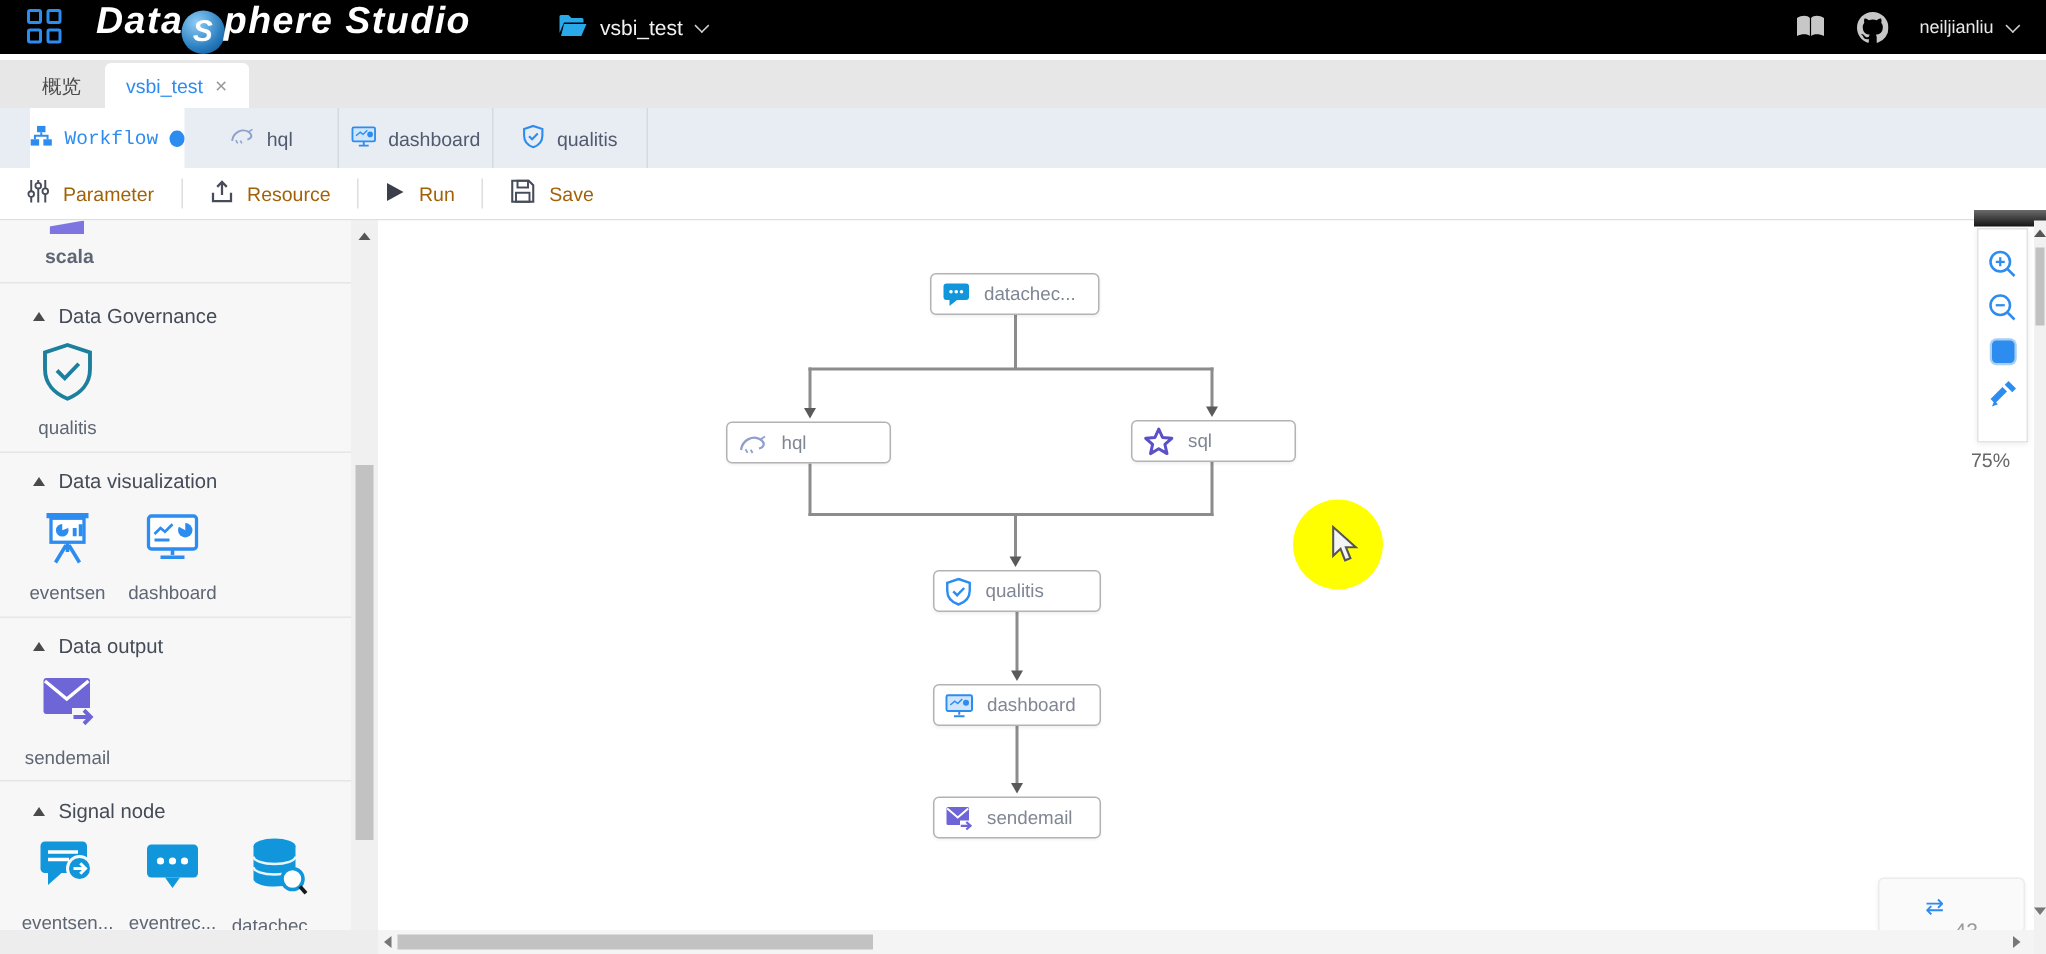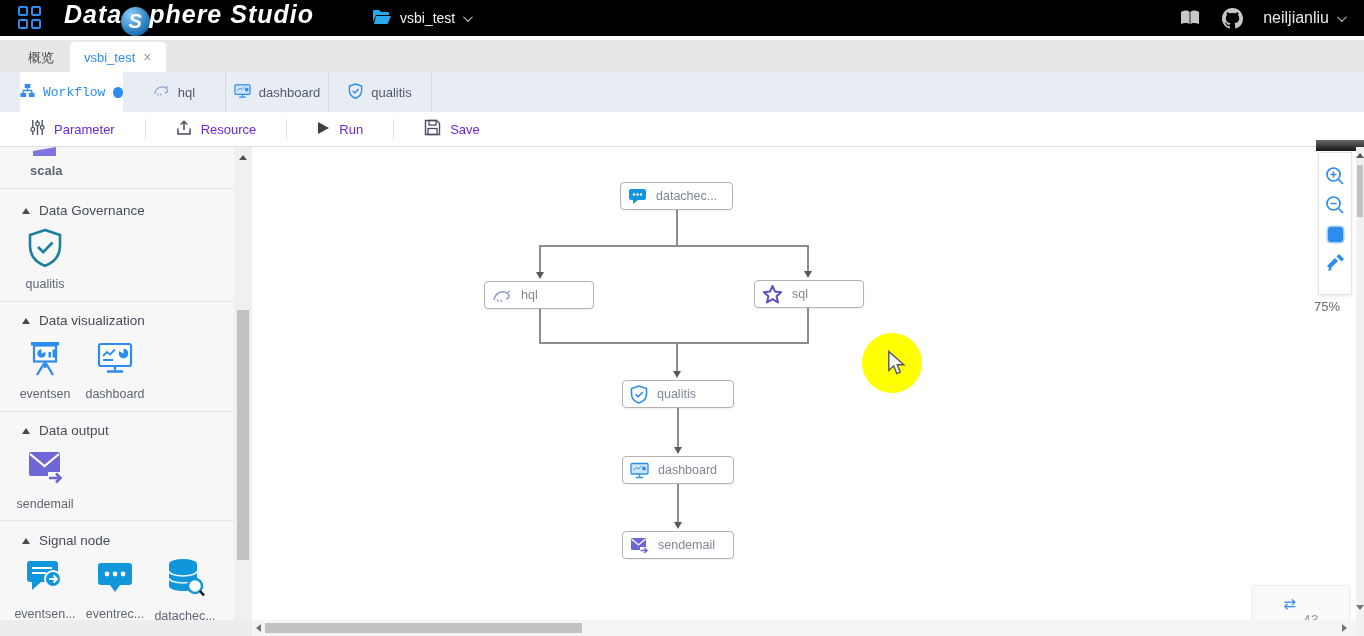--- a/index.html
+++ b/index.html
@@ -18,21 +18,21 @@
   .sphere { display:inline-block; width:29px; height:29px; border-radius:50%;
             background:radial-gradient(circle at 35% 28%, #8ecdf7, #2a7fc0 60%, #0d4a85);
             color:#fff; text-align:center; line-height:29px; font-size:20px;
             margin:0 -1px; vertical-align:-5px; }
   .project-select { margin-left:58px; display:flex; align-items:center; gap:8px;
                     color:#f2f2f2; font-size:14px; cursor:pointer; }
   .chev { display:inline-block; width:7px; height:7px; border-right:1.6px solid #cfcfcf;
           border-bottom:1.6px solid #cfcfcf; transform:rotate(45deg) translateY(-2px); }
   .topbar-right { margin-left:auto; margin-right:20px; display:flex; align-items:center; gap:20px; }
   .hicon { width:22px; height:22px; display:flex; align-items:center; justify-content:center; cursor:pointer; }
-  .user-menu { display:flex; align-items:center; gap:8px; color:#e8e8e8; font-size:16px; cursor:pointer; }
+  .user-menu { display:flex; align-items:center; gap:8px; color:#e8e8e8; font-size:12px; cursor:pointer; }
 
   
   .tabrow1 { position:absolute; left:0; top:40px; width:1364px; height:32px; background:#e7e7e7;
              display:flex; align-items:flex-end; }
   .tab1 { height:28px; padding:0 16px; display:flex; align-items:center; gap:8px;
           font-size:13px; color:#4a4a4a; cursor:pointer; }
   .tab1.first { margin-left:12px; }
   .tab1.active { background:#fff; color:#2d8cf0; border-radius:4px 4px 0 0; height:30px; padding:0 14px; }
   .tab1 .close { color:#9a9a9a; font-size:14px; cursor:pointer; }
 
@@ -41,22 +41,22 @@
              display:flex; align-items:stretch; }
   .tab2 { width:103px; display:flex; align-items:center; justify-content:center; gap:8px;
           font-size:13px; color:#515a6e; border-right:1px solid #d3dae3; cursor:pointer; }
   .tab2.first { margin-left:20px; border-left:1px solid #d3dae3;font-family:Liberation Mono, monospace; }
   .tab2.active { background:#fff; color:#2d8cf0; border-right:none; border-left:none; }
   .dot { width:11px; height:11px; border-radius:50%; background:#2d8cf0; }
 
   
   .toolbar { position:absolute; left:0; top:112px; width:1364px; height:35px; background:#fff;
              border-bottom:1px solid #dcdfe3; display:flex; align-items:center; }
-  .tbtn { display:flex; align-items:center; gap:9px; font-size:13px; color:#6d28d9;
-          padding:0 30px; height:100%; cursor:pointer; }
+  .tbtn { display:flex; align-items:center; gap:9px; font-size:13px; color:#a16207;
+          padding:0 18px; height:100%; cursor:pointer; }
   .tsep { width:1px; height:20px; background:#dddddd; }
 
   
   .sidebar { position:absolute; left:0; top:147px; width:234px; height:489px; background:#f7f7f8; overflow:hidden; }
   .sb-divider { position:absolute; left:0; width:234px; height:1px; background:#e6e6e8; }
   .sb-sec-head { position:absolute; left:22px; display:flex; align-items:center; gap:9px;
                  font-size:13.5px; color:#454c57; cursor:pointer; }
   .tri-up-s { width:0; height:0; border-left:4.5px solid transparent; border-right:4.5px solid transparent;
               border-bottom:6px solid #4a4a4a; }
   .sb-item { position:absolute; width:70px; text-align:center; cursor:pointer; }

